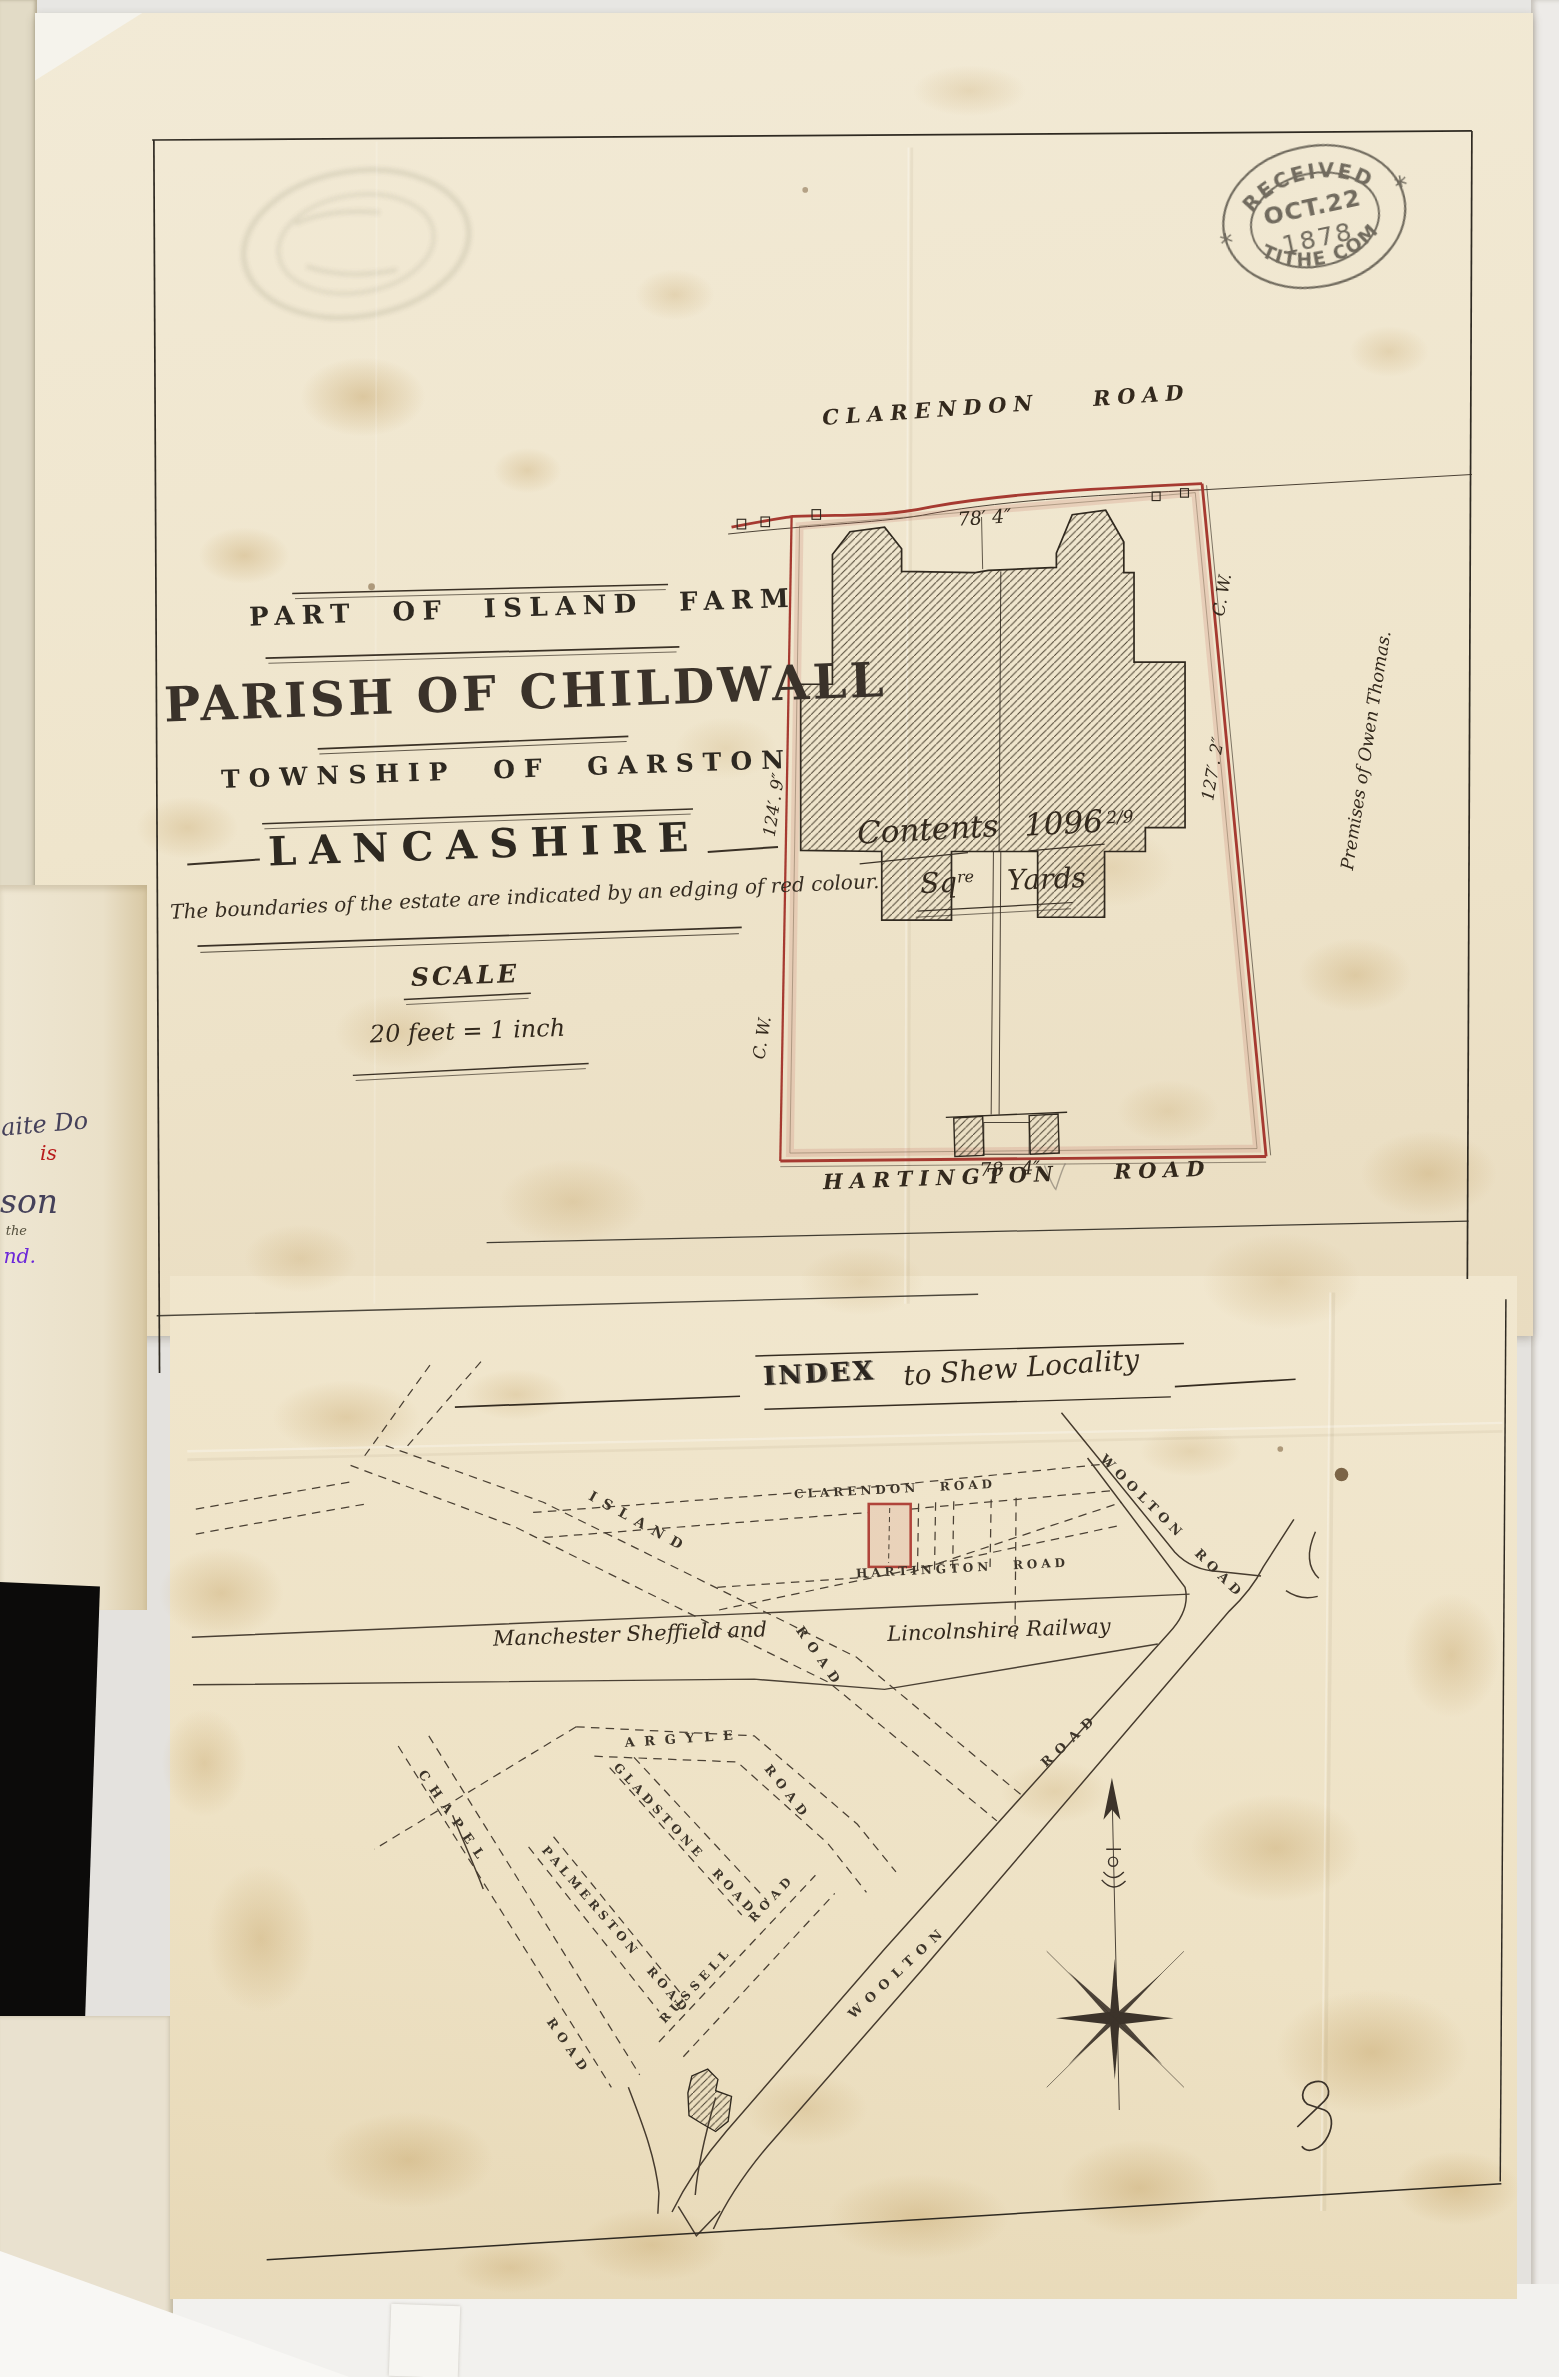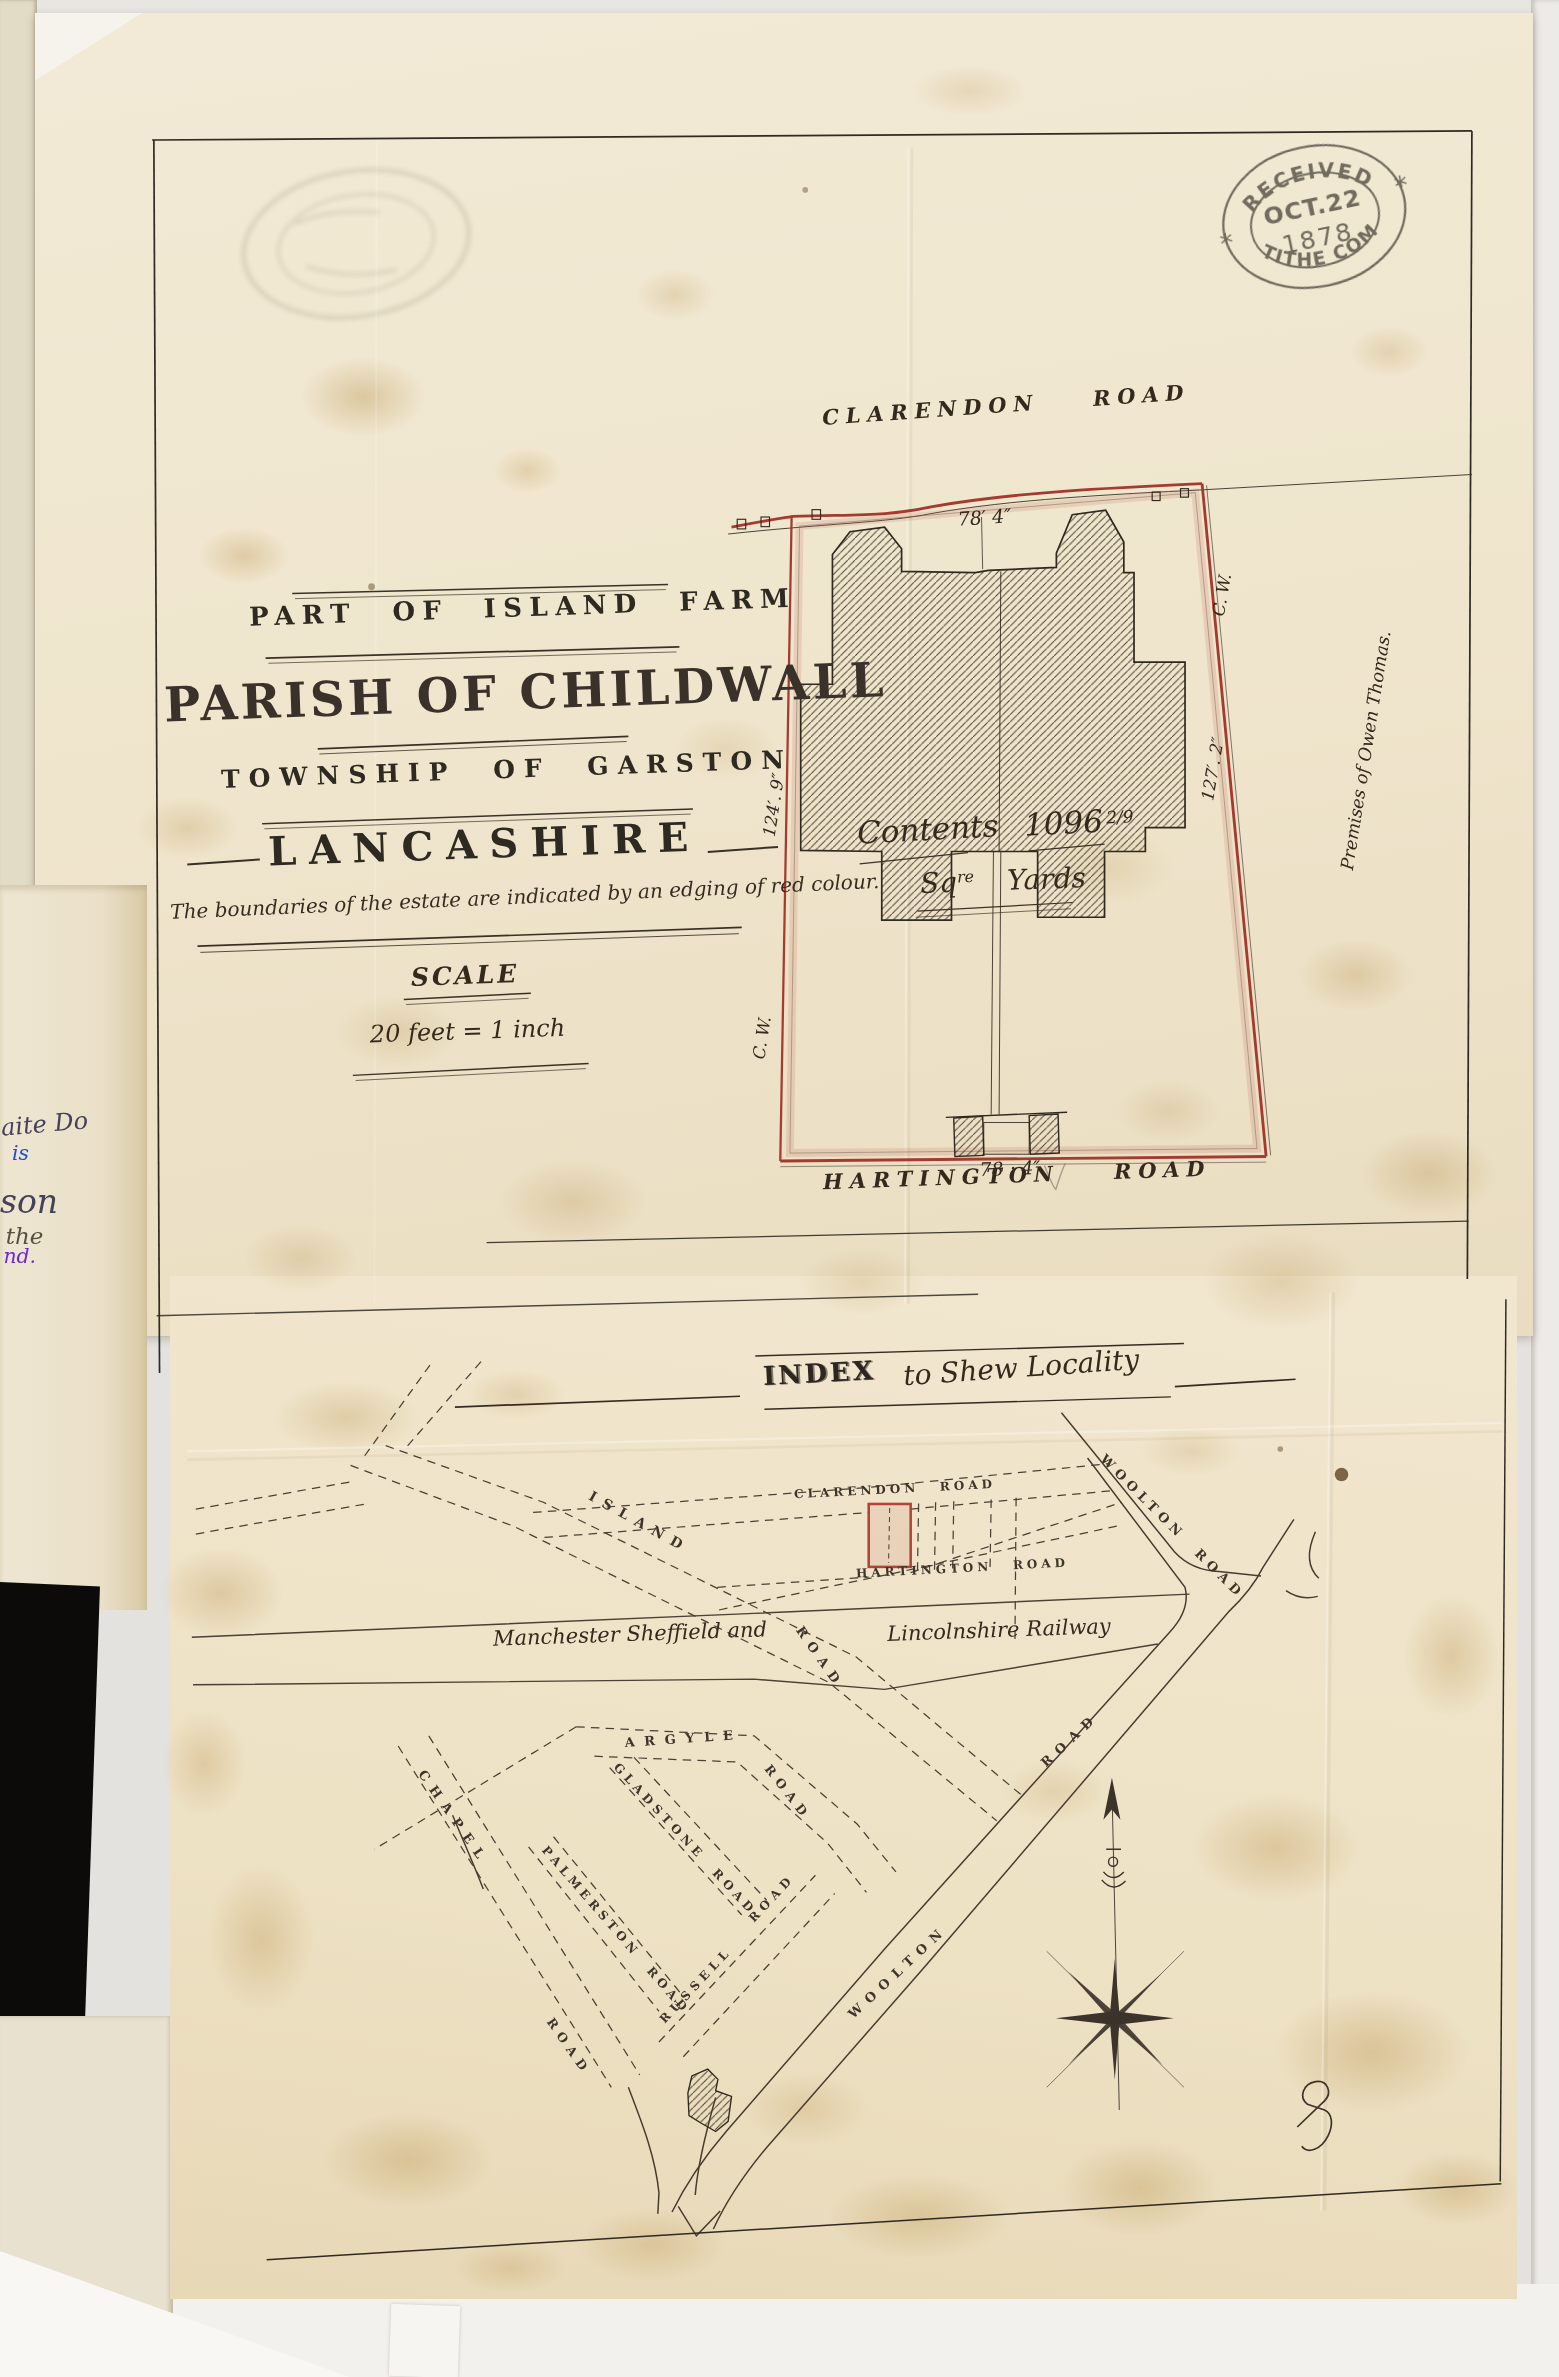--- a/index.html
+++ b/index.html
@@ -339,19 +339,19 @@
   <div class="lbl caps ctr" style="left:513px;top:1910px;width:181px;font-size:12px;letter-spacing:4.5px;word-spacing:9px;transform:rotate(49deg);color:#3d352a;">PALMERSTON ROAD</div>
   <div class="lbl caps ctr" style="left:628px;top:1979px;width:136px;font-size:12px;letter-spacing:5.1px;transform:rotate(-47deg);color:#3d352a;">RUSSELL</div>
   <div class="lbl caps ctr" style="left:721px;top:1892px;width:102px;font-size:12px;letter-spacing:5.1px;transform:rotate(-47deg);color:#3d352a;">ROAD</div>
   <div class="lbl caps ctr" style="left:391px;top:1811px;width:125px;font-size:13px;letter-spacing:8.5px;transform:rotate(55deg);color:#3d352a;">CHAPEL</div>
   <div class="lbl caps ctr" style="left:518px;top:2040px;width:102px;font-size:12.5px;letter-spacing:6.2px;transform:rotate(55deg);color:#3d352a;">ROAD</div>
 
   <div class="lbl scr ctr" style="left:488px;top:1623px;width:284px;font-size:21px;transform:rotate(-2deg);">Manchester Sheffield and</div>
   <div class="lbl scr ctr" style="left:877px;top:1619px;width:244px;font-size:21px;transform:rotate(-2deg);">Lincolnshire Railway</div>
 
   <div class="lbl scr" style="left:1.1px;top:1112px;font-size:24px;color:#45415a;transform:rotate(-5deg);">aite Do</div>
-  <div class="lbl scr" style="left:12px;top:1143px;font-size:20.4px;color:#1d4ed8;">is</div>
+  <div class="lbl scr" style="left:40px;top:1143px;font-size:20.4px;color:#b91c1c;">is</div>
   <div class="lbl scr" style="left:0px;top:1185px;font-size:33px;color:#45415a;">son</div>
-  <div class="lbl scr" style="left:5.7px;top:1224px;font-size:23px;color:#56513f;">the</div>
+  <div class="lbl scr" style="left:5.7px;top:1224px;font-size:13px;color:#56513f;">the</div>
   <div class="lbl scr" style="left:3.4px;top:1246px;font-size:20.4px;color:#6d28d9;">nd.</div>
 
 </div>
 
 
 </body></html>

